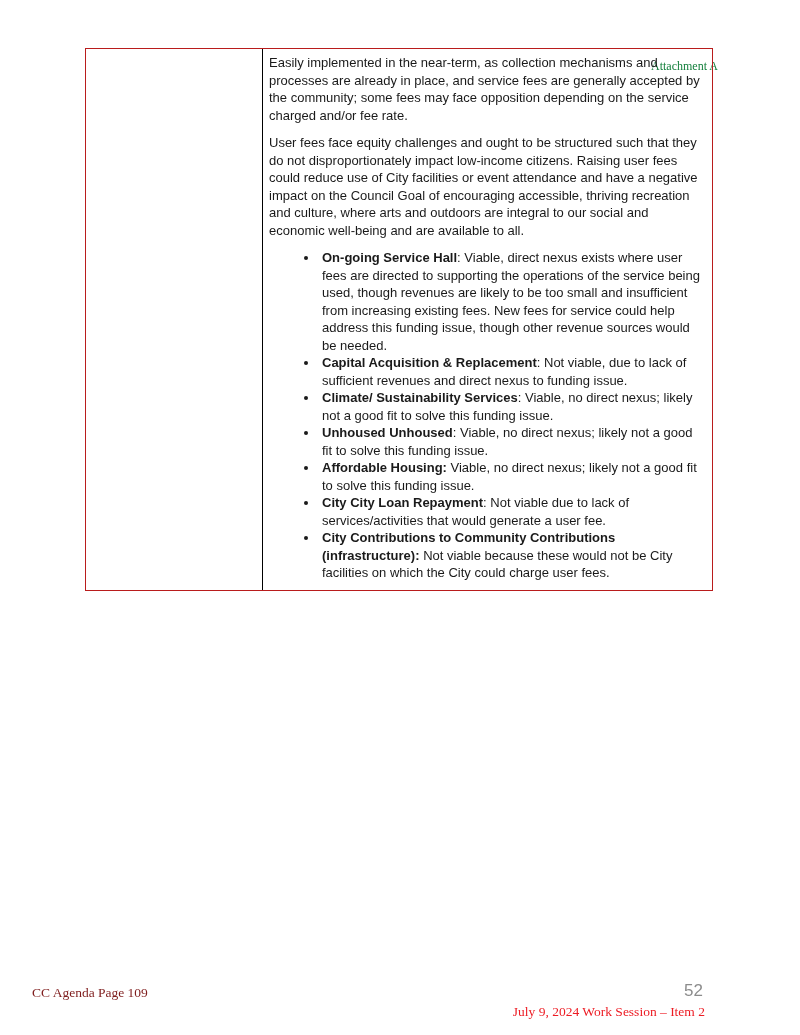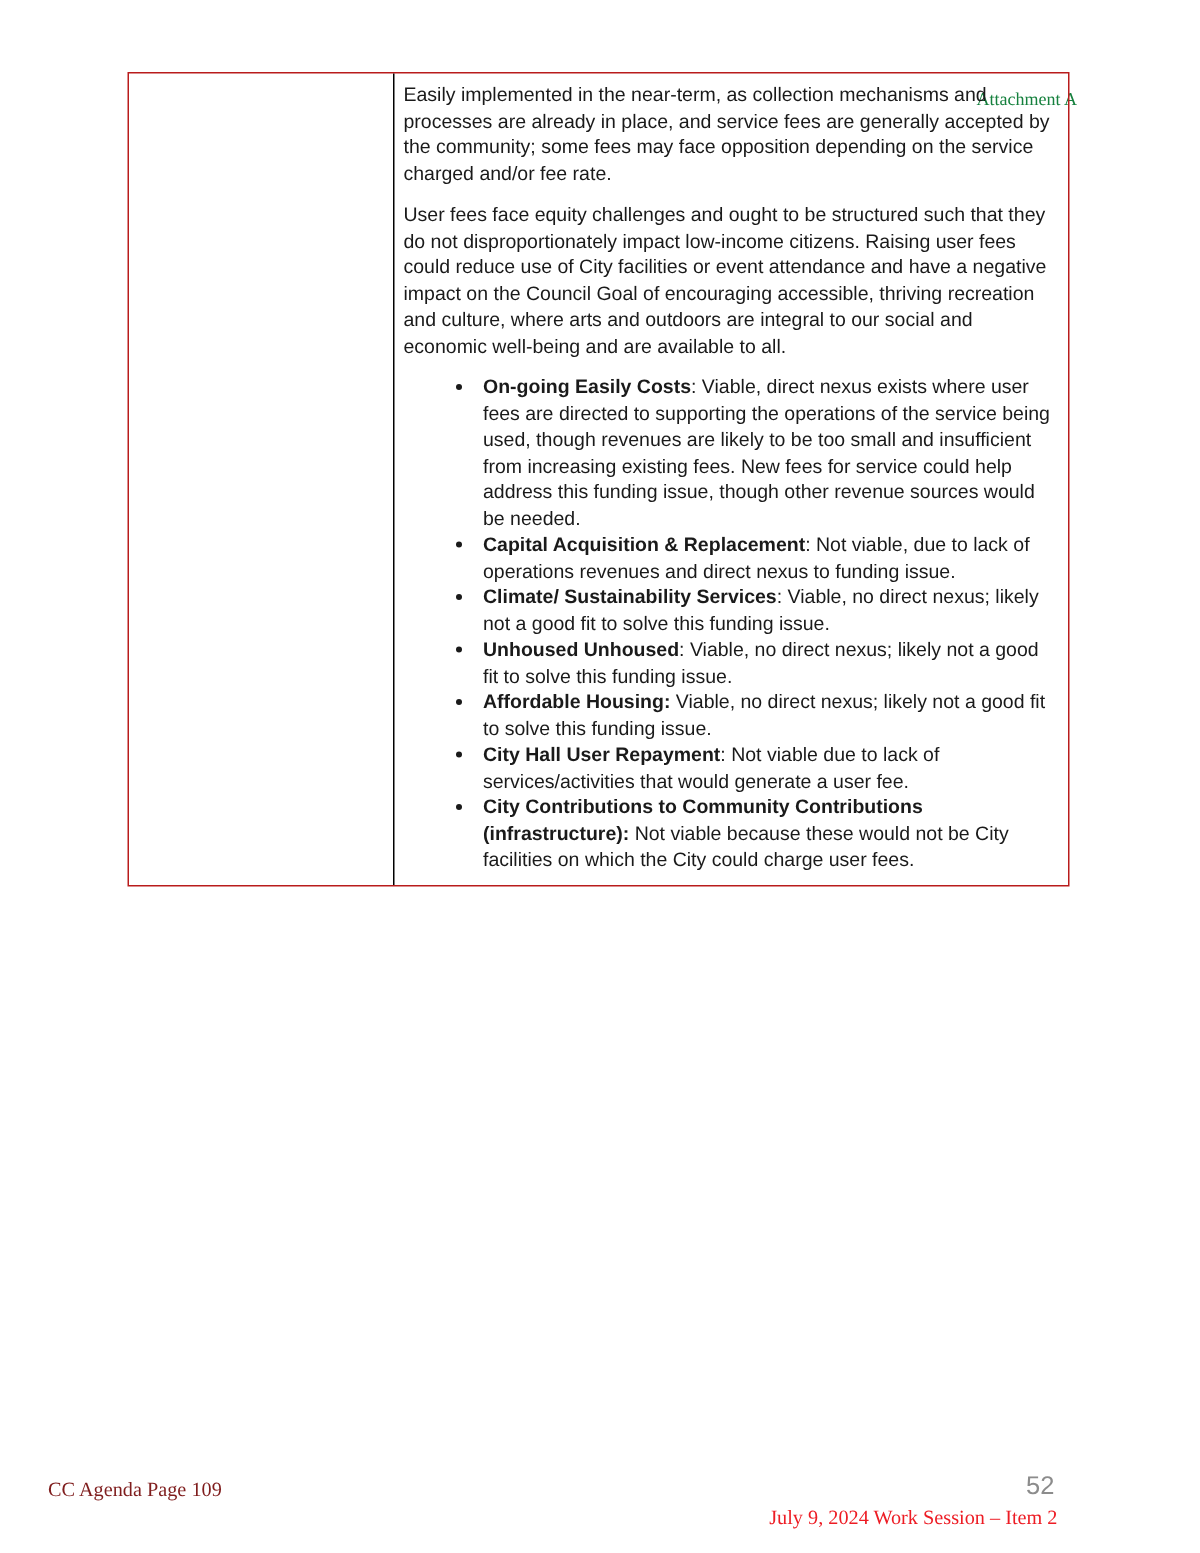--- a/index.html
+++ b/index.html
@@ -82,26 +82,26 @@
 <body>
 
 <div class="attachment-label">Attachment A</div>
 
 <div class="doc-table">
   <div class="cell-left"></div>
   <div class="cell-right">
     <p>Easily implemented in the near-term, as collection mechanisms and processes are already in place, and service fees are generally accepted by the community; some fees may face opposition depending on the service charged and/or fee rate.</p>
     <p>User fees face equity challenges and ought to be structured such that they do not disproportionately impact low-income citizens. Raising user fees could reduce use of City facilities or event attendance and have a negative impact on the Council Goal of encouraging accessible, thriving recreation and culture, where arts and outdoors are integral to our social and economic well-being and are available to all.</p>
     <ul class="viability-list">
-      <li><span class="b-label">On-going Easily Costs</span><span>: Viable, direct nexus exists where user fees are directed to supporting the operations of the service being used, though revenues are likely to be too small and insufficient from increasing existing fees. New fees for service could help address this funding issue, though other revenue sources would be needed.</span></li>
-      <li><span class="b-label">Capital Acquisition &amp; Replacement</span><span>: Not viable, due to lack of operations revenues and direct nexus to funding issue.</span></li>
+      <li><span class="b-label">On-going Service Hall</span><span>: Viable, direct nexus exists where user fees are directed to supporting the operations of the service being used, though revenues are likely to be too small and insufficient from increasing existing fees. New fees for service could help address this funding issue, though other revenue sources would be needed.</span></li>
+      <li><span class="b-label">Capital Acquisition &amp; Replacement</span><span>: Not viable, due to lack of sufficient revenues and direct nexus to funding issue.</span></li>
       <li><span class="b-label">Climate/ Sustainability Services</span><span>: Viable, no direct nexus; likely not a good fit to solve this funding issue.</span></li>
       <li><span class="b-label">Unhoused Unhoused</span><span>: Viable, no direct nexus; likely not a good fit to solve this funding issue.</span></li>
       <li><span class="b-label">Affordable Housing:</span><span> Viable, no direct nexus; likely not a good fit to solve this funding issue.</span></li>
-      <li><span class="b-label">City Hall User Repayment</span><span>: Not viable due to lack of services/activities that would generate a user fee.</span></li>
+      <li><span class="b-label">City City Loan Repayment</span><span>: Not viable due to lack of services/activities that would generate a user fee.</span></li>
       <li><span class="b-label">City Contributions to Community Contributions (infrastructure):</span><span> Not viable because these would not be City facilities on which the City could charge user fees.</span></li>
     </ul>
   </div>
 </div>
 
 <div class="footer-agenda">CC Agenda Page 109</div>
 
 <div class="footer-pagenum" style="color: rgb(140, 140, 140);">52</div>
 
 <div class="footer-session" style="color: rgb(237, 28, 36);">July 9, 2024 Work Session – Item 2</div>

